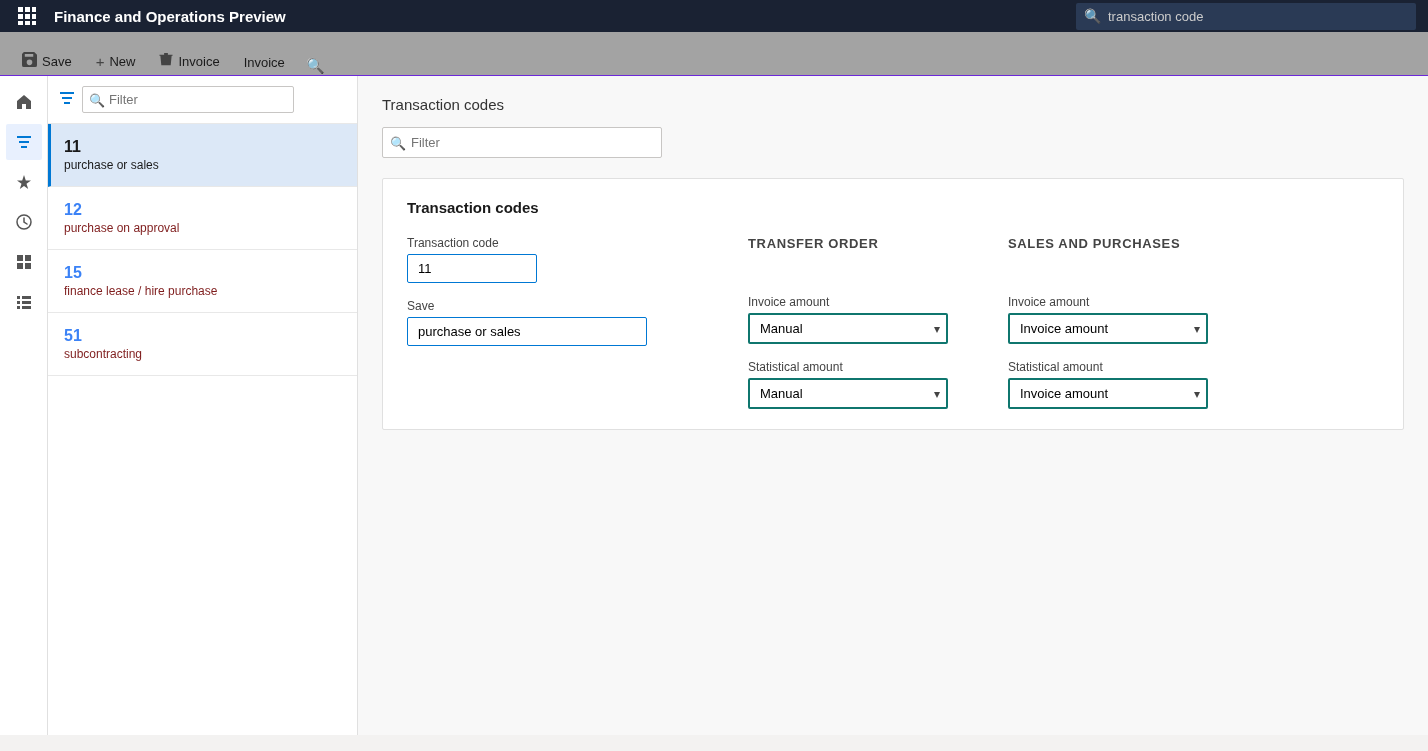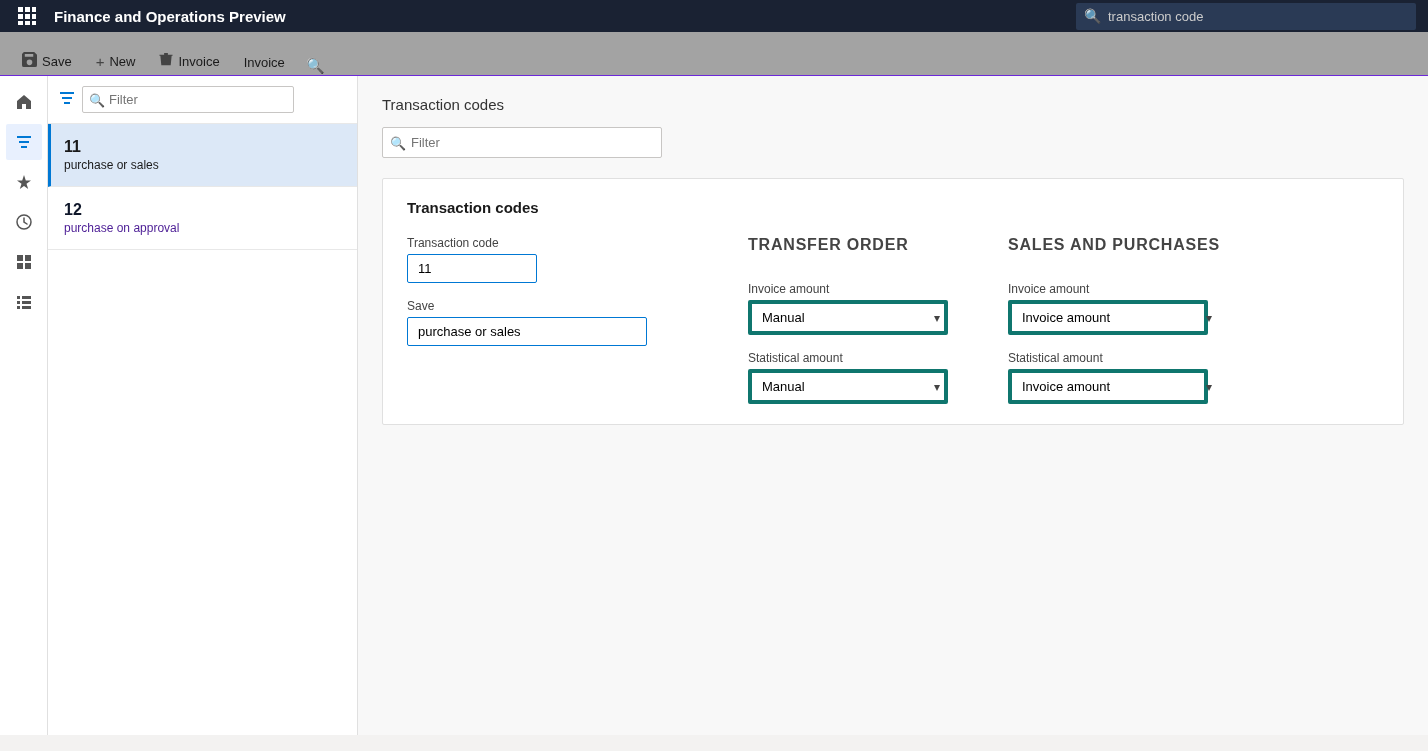--- a/index.html
+++ b/index.html
@@ -165,25 +165,25 @@
       cursor: pointer;
     }
     .list-item.selected {
       background: #dce8f7;
       border-left: 3px solid #0078d4;
       padding-left: 13px;
     }
     .list-item-code {
       font-size: 16px;
       font-weight: 600;
-      color: #0f172a;
+      color: #3b82f6;
     }
     .list-item-name {
       font-size: 12px;
-      color: #4c1d95;
+      color: #7f1d1d;
       margin-top: 2px;
     }
     .list-item.selected .list-item-code,
     .list-item.selected .list-item-name {
       color: #1a1a1a;
     }
 
     
     .detail-panel {
       flex: 1;
@@ -256,38 +256,38 @@
       padding: 6px 10px;
       font-size: 13px;
       outline: none;
       width: 130px;
       background: #fff;
     }
     .form-input-wide {
       width: 240px;
     }
     .section-header {
-      font-size: 16px;
+      font-size: 13px;
       font-weight: 700;
       color: #444;
       letter-spacing: 0.05em;
       text-transform: uppercase;
-      margin-bottom: 12px;
+      margin-bottom: 28px;
     }
     .section-group {
       display: flex;
       flex-direction: column;
       gap: 16px;
     }
     .form-select-wrap {
       position: relative;
       display: inline-block;
     }
     .form-select {
-      border: 4px solid #0f766e;
+      border: 2px solid #0f766e;
       border-radius: 2px;
       padding: 6px 32px 6px 10px;
       font-size: 13px;
       background: #fff;
       appearance: none;
       outline: none;
       width: 200px;
       cursor: pointer;
     }
     .form-select-chevron {
@@ -423,20 +423,28 @@
     </div>
     <div class="list-items">
       <div class="list-item selected">
         <div class="list-item-code">11</div>
         <div class="list-item-name">purchase or sales</div>
       </div>
       <div class="list-item">
         <div class="list-item-code">12</div>
         <div class="list-item-name">purchase on approval</div>
       </div>
+      <div class="list-item">
+        <div class="list-item-code">15</div>
+        <div class="list-item-name">finance lease / hire purchase</div>
+      </div>
+      <div class="list-item">
+        <div class="list-item-code">51</div>
+        <div class="list-item-name">subcontracting</div>
+      </div>
     </div>
   </div>
 
   <div class="detail-panel">
     <div class="detail-header">Transaction codes</div>
 
     <div class="detail-filter-wrap">
       <span class="detail-filter-icon">🔍</span>
       <input class="detail-filter-input" placeholder="Filter" style="">
     </div>

